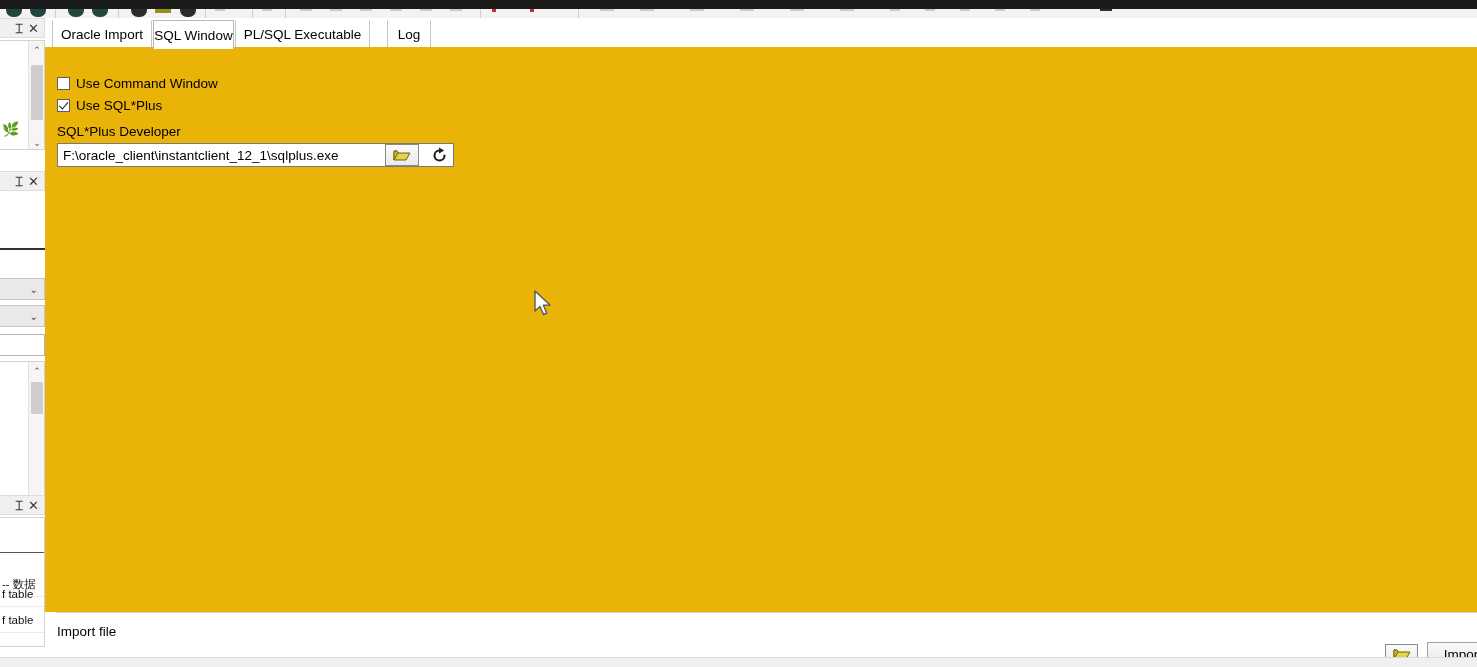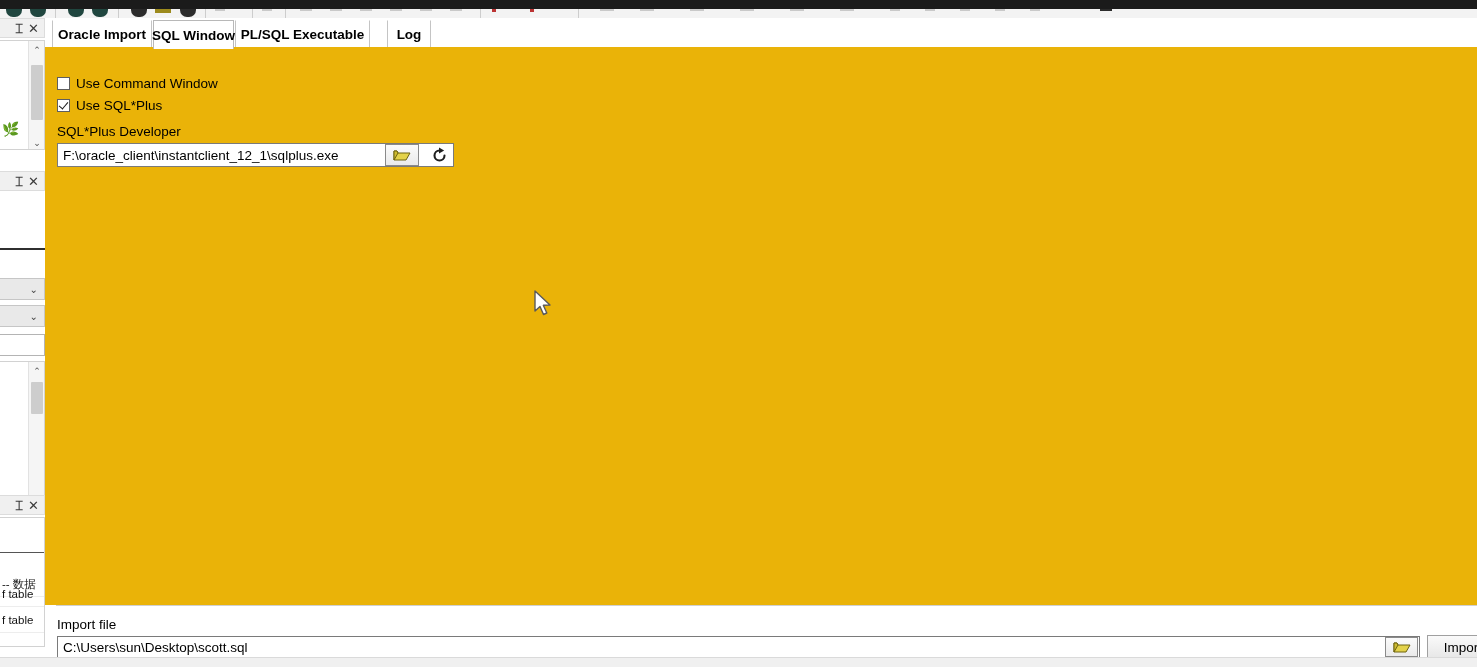--- a/index.html
+++ b/index.html
@@ -188,21 +188,20 @@
     justify-content: center;
     padding: 0 10px;
     font-size: 13.5px;
     color: #000;
     background: #ffffff;
     border-left: 1px solid #c4c4c4;
     border-right: 1px solid #c4c4c4;
     border-top: 1px solid #ffffff;
     white-space: nowrap;
     cursor: default;
-    font-weight: bold;
   }
   .tab.active {
     border-top: 1px solid #b8b8b8;
     border-left: 1px solid #b8b8b8;
     border-right: 1px solid #b8b8b8;
     background: #ffffff;
     z-index: 3;
     height: 29px;
   }
 
@@ -272,21 +271,21 @@
     justify-content: center;
     cursor: default;
     background: transparent;
     border: none;
   }
 
   
   #import-bar {
     position: absolute;
     left: 0; bottom: 0;
-    width: 1432px; height: 62px;
+    width: 1432px; height: 55px;
     background: #ffffff;
   }
   #import-sep {
     position: absolute;
     left: 11px; top: 0;
     width: 1421px; height: 1px;
     background: #d0d0d0;
   }
   #btn-import {
     position: absolute;
@@ -450,21 +449,20 @@
         <path d="M8.0 0.6 L13.2 3.6 L8.0 6.4 Z" fill="#1f1f1f"></path>
       </svg>
     </div>
   </div>
 
   <div id="import-bar">
     <div id="import-sep"></div>
 
     <div class="field-label" style="left:12px; top:12px">Import file</div>
 
-    <input class="textinput" style="left: 12px; top: 31px; width: 1363px; height: 22px;" type="text" value="C:\Users\sun\Desktop\scott.sql">
 
     <div class="browse-btn" style="left:1340px; top:32px; width:33px; height:20px;">
       <svg width="18" height="14" viewBox="0 0 18 14">
         <path d="M1 3 L1 12 L13 12 L17 5 L5 5 L4 3 Z" fill="#e3d24a" stroke="#6e6410" stroke-width="1" stroke-linejoin="round"></path>
         <path d="M1 3 L1 12 L5 5 L4 3 Z" fill="#cdbb2f" stroke="#6e6410" stroke-width="1" stroke-linejoin="round"></path>
       </svg>
     </div>
 
     <div id="btn-import" style="left:1382px; top:30px; width:72px; height:25px;">Import</div>
   </div>

